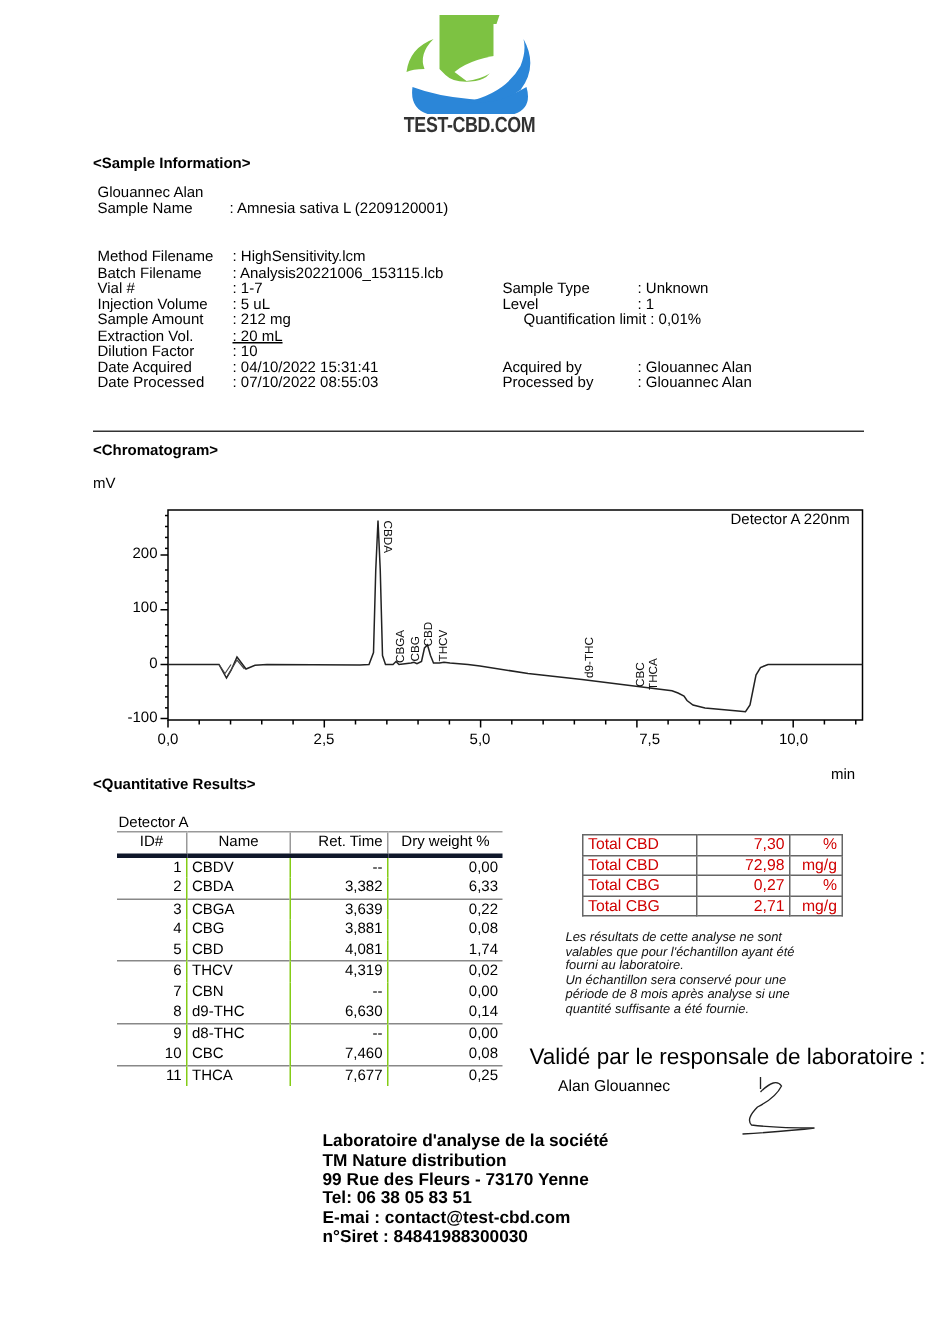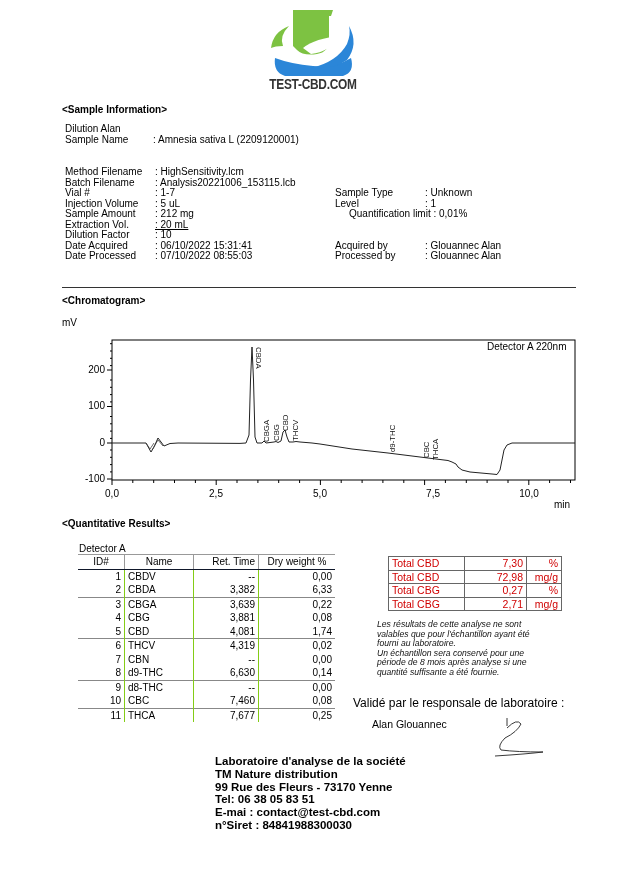--- a/index.html
+++ b/index.html
@@ -15,28 +15,28 @@
   .qtable td, .qtable th { padding:0 3px; height:13.5px; line-height:13px; font-weight:normal; white-space:nowrap; }
   .qtable th { border-left:1px solid #999; text-align:center; }
   .qtable th:first-child { border-left:none; }
   .qtable td { border-left:1px solid #84cc16; }
   .qtable td:first-child { border-left:none; }
   .qtable tr.grp td { border-top:1px solid #888; }
   .qtable .c-id { width:40px; text-align:right; }
   .qtable .c-name { width:62px; text-align:left; }
   .qtable .c-rt { width:58px; text-align:right; }
   .qtable .c-dw { width:70px; text-align:right; }
-  .qtable tr.hdr th { border-top:1px solid #999; border-bottom:1px solid #0f172a;margin-top:29px; }
+  .qtable tr.hdr th { border-top:1px solid #999; border-bottom:3px solid #0f172a;margin-top:29px; }
   .totals { position:absolute; left:388px; top:556px; border-collapse:collapse; font-size:10.5px; color:#d00000; }
   .totals td { border:1px solid #666; height:12.5px; line-height:12px; padding:0 3px; white-space:nowrap; }
   .totals .t-label { width:69px; }
   .totals .t-val { width:55px; text-align:right; }
   .totals .t-unit { width:28px; text-align:right; }
   .note { left:377px; top:620px; width:185px; font-size:8.6px; line-height:9.5px; font-style:italic; color:#111; }
-  .validate { left:353px; top:696px; font-size:12px; white-space:nowrap; }
+  .validate { left:353px; top:696px; font-size:15px; white-space:nowrap; }
   .signer { left:372px; top:718px; font-size:10.5px; white-space:nowrap; }
   .signature { left:487px; top:716px; width:60px; height:42px; }
   .footer { left:215px; top:755px; font-size:11.5px; font-weight:bold; line-height:12.8px; white-space:nowrap; }
 </style>
 </head>
 <body>
 
 <svg class="abs logo" viewBox="0 0 100 92">
 
   <path d="M12 52 Q10 66 22 70 L80 70 Q92 66 88 52 Q72 62 50 60 Q28 58 12 52 Z" fill="#2b86d8"></path>
@@ -45,41 +45,41 @@
 
   <path d="M8 42 Q10 26 26 20 Q16 30 20 40 Q12 40 8 42 Z" fill="#7dc242"></path>
 
   <path d="M40 42 Q52 32 78 30 Q66 46 48 48 Z" fill="#ffffff"></path>
 
   <path d="M86 20 Q96 38 84 54 Q70 64 48 62 Q74 56 84 38 Q88 28 86 20 Z" fill="#2b86d8"></path>
 </svg>
 <div class="abs logo-text">TEST-CBD.COM</div>
 
 <div class="abs sec-title" style="left:62px; top:104px;">&lt;Sample Information&gt;</div>
-<div class="kv" style="left:65px; top:124px;">Dilution Alan</div>
+<div class="kv" style="left:65px; top:124px;">Glouannec Alan</div>
 <div class="kv" style="left:65px; top:135px;">Sample Name</div>
 <div class="kv" style="left:153px; top:135px;">: Amnesia sativa L (2209120001)</div>
 
 <div>
   <div class="kv" style="left:65px; top:167px;">Method Filename</div>
   <div class="kv" style="left:155px; top:167px;">: HighSensitivity.lcm</div>
   <div class="kv" style="left:65px; top:177.5px;">Batch Filename</div>
   <div class="kv" style="left:155px; top:177.5px;">: Analysis20221006_153115.lcb</div>
   <div class="kv" style="left:65px; top:188px;">Vial #</div>
   <div class="kv" style="left:155px; top:188px;">: 1-7</div>
   <div class="kv" style="left:65px; top:198.5px;">Injection Volume</div>
   <div class="kv" style="left:155px; top:198.5px;">: 5 uL</div>
   <div class="kv" style="left:65px; top:209px;">Sample Amount</div>
   <div class="kv" style="left:155px; top:209px;">: 212 mg</div>
   <div class="kv" style="left:65px; top:219.5px;">Extraction Vol.</div>
   <div class="kv" style="left:155px; top:219.5px;text-decoration:underline;">: 20 mL</div>
   <div class="kv" style="left:65px; top:230px;">Dilution Factor</div>
   <div class="kv" style="left:155px; top:230px;">: 10</div>
   <div class="kv" style="left:65px; top:240.5px;">Date Acquired</div>
-  <div class="kv" style="left:155px; top:240.5px;">: 06/10/2022 15:31:41</div>
+  <div class="kv" style="left:155px; top:240.5px;">: 04/10/2022 15:31:41</div>
   <div class="kv" style="left:65px; top:251px;">Date Processed</div>
   <div class="kv" style="left:155px; top:251px;">: 07/10/2022 08:55:03</div>
 </div>
 
 <div>
   <div class="kv" style="left:335px; top:188px;">Sample Type</div>
   <div class="kv" style="left:425px; top:188px;">: Unknown</div>
   <div class="kv" style="left:335px; top:198.5px;">Level</div>
   <div class="kv" style="left:425px; top:198.5px;">: 1</div>
   <div class="kv" style="left:349px; top:209px;">Quantification limit : 0,01%</div>
@@ -169,21 +169,21 @@
 <div class="abs small" style="left:487px; top:342px;">Detector A 220nm</div>
 <div class="abs small" style="left:88px; top:365px; width:17px; text-align:right;">200</div>
 <div class="abs small" style="left:88px; top:401px; width:17px; text-align:right;">100</div>
 <div class="abs small" style="left:88px; top:438px; width:17px; text-align:right;">0</div>
 <div class="abs small" style="left:82px; top:474px; width:23px; text-align:right;">-100</div>
 <div class="abs small" style="left:97px; top:489px; width:30px; text-align:center;">0,0</div>
 <div class="abs small" style="left:201px; top:489px; width:30px; text-align:center;">2,5</div>
 <div class="abs small" style="left:305px; top:489px; width:30px; text-align:center;">5,0</div>
 <div class="abs small" style="left:410px; top:489px; width:30px; text-align:right;">7,5</div>
 <div class="abs small" style="left:512px; top:489px; width:34px; text-align:center;">10,0</div>
-<div class="abs small" style="left:554px; top:500px;">min</div>
+<div class="abs small" style="left:554px; top:512px;">min</div>
 
 <div class="abs sec-title" style="left:62px; top:518px;">&lt;Quantitative Results&gt;</div>
 <div class="abs small" style="left:79px; top:544px;">Detector A</div>
 
 <table class="qtable">
   <tbody>
       <tr class="hdr">
     <th class="c-id" style="text-align:center;">ID#</th>
     <th class="c-name" style="text-align:center;">Name</th>
     <th class="c-rt" style="">Ret. Time</th>

